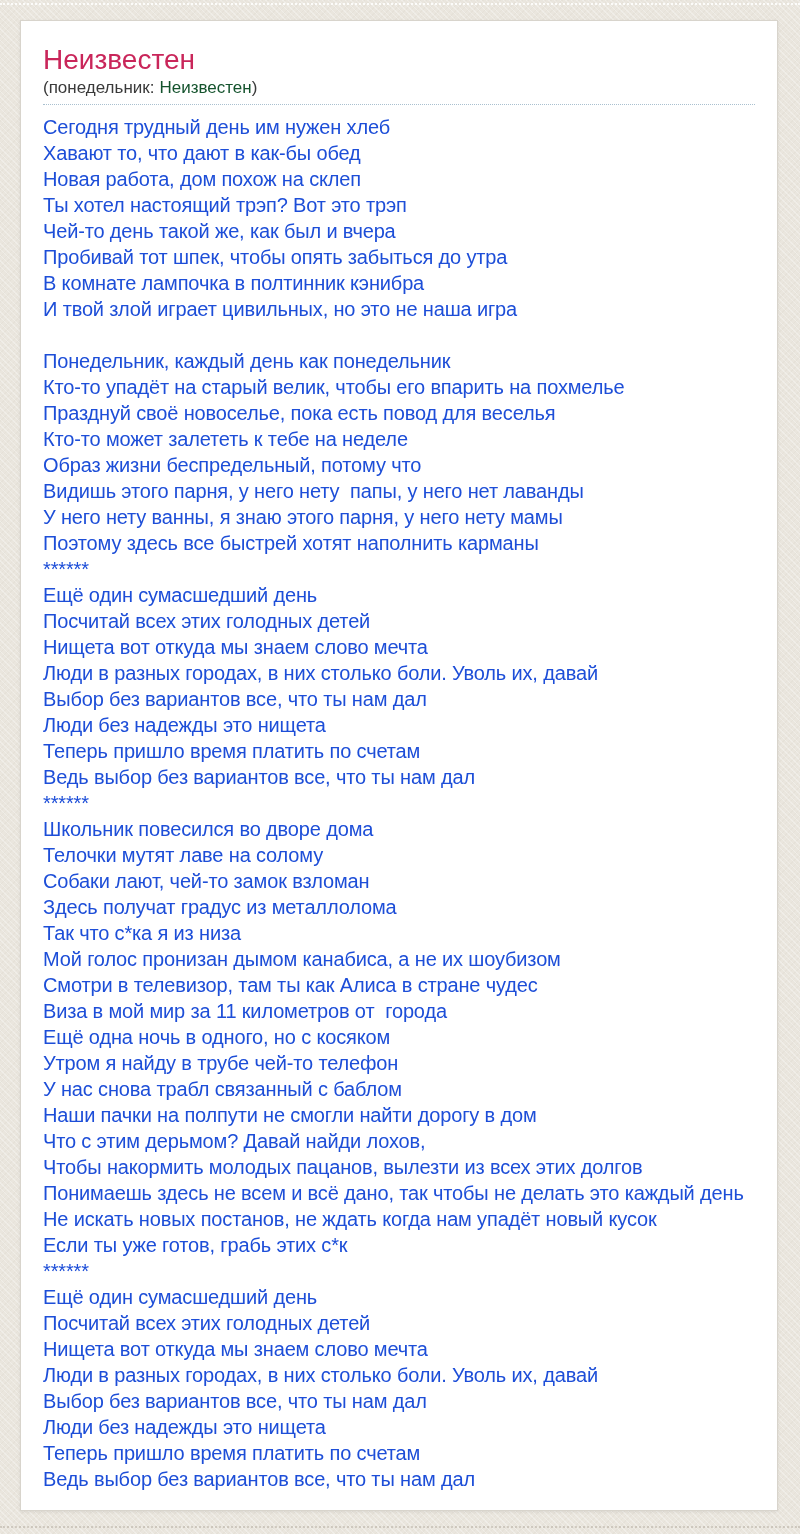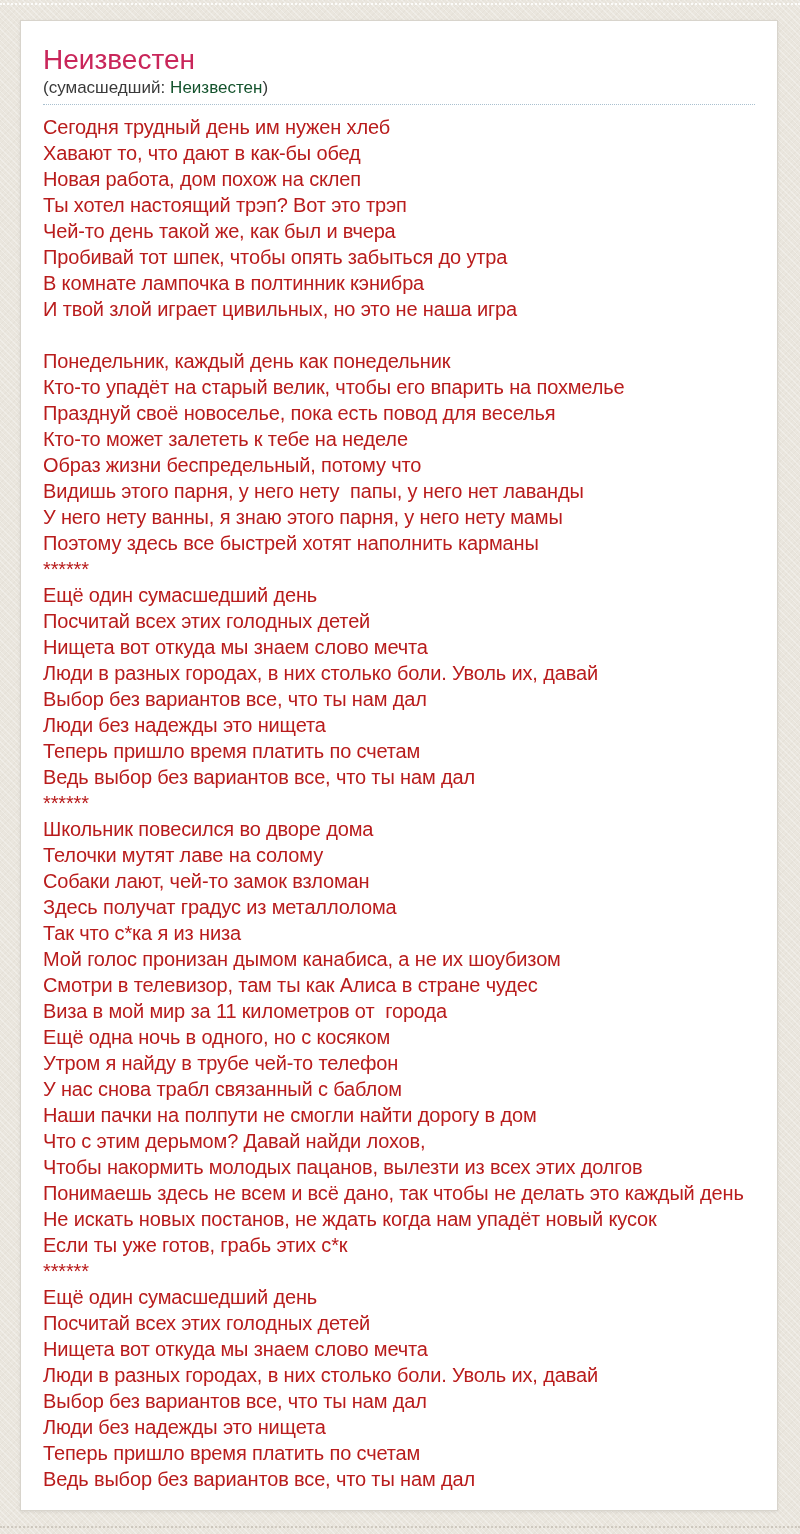--- a/index.html
+++ b/index.html
@@ -78,35 +78,35 @@
     margin-top: 6px;
     border-top: 1px dotted #a9c0cf;
     height: 0;
   }
 
   .lyrics {
     margin-top: 9px;
     font-size: 20px;
     letter-spacing: -0.15px;
     line-height: 26px;
-    color: #b91c1c;
+    color: #1d4ed8;
     white-space: pre-wrap;
   }
 </style>
 </head>
 <body>
 
 <div class="page-bg">
   <div class="bg-line top"></div>
 
   <div class="card">
     <h1 class="song-title">Неизвестен</h1>
 
     <div class="artist-line">
-      <span>(сумасшедший:</span><a class="artist-link">Неизвестен</a><span>)</span>
+      <span>(понедельник:</span><a class="artist-link">Неизвестен</a><span>)</span>
     </div>
 
     <div class="separator"></div>
 
     <div class="lyrics">Сегодня трудный день им нужен хлеб
 Хавают то, что дают в как-бы обед
 Новая работа, дом похож на склеп
 Ты хотел настоящий трэп? Вот это трэп
 Чей-то день такой же, как был и вчера
 Пробивай тот шпек, чтобы опять забыться до утра

